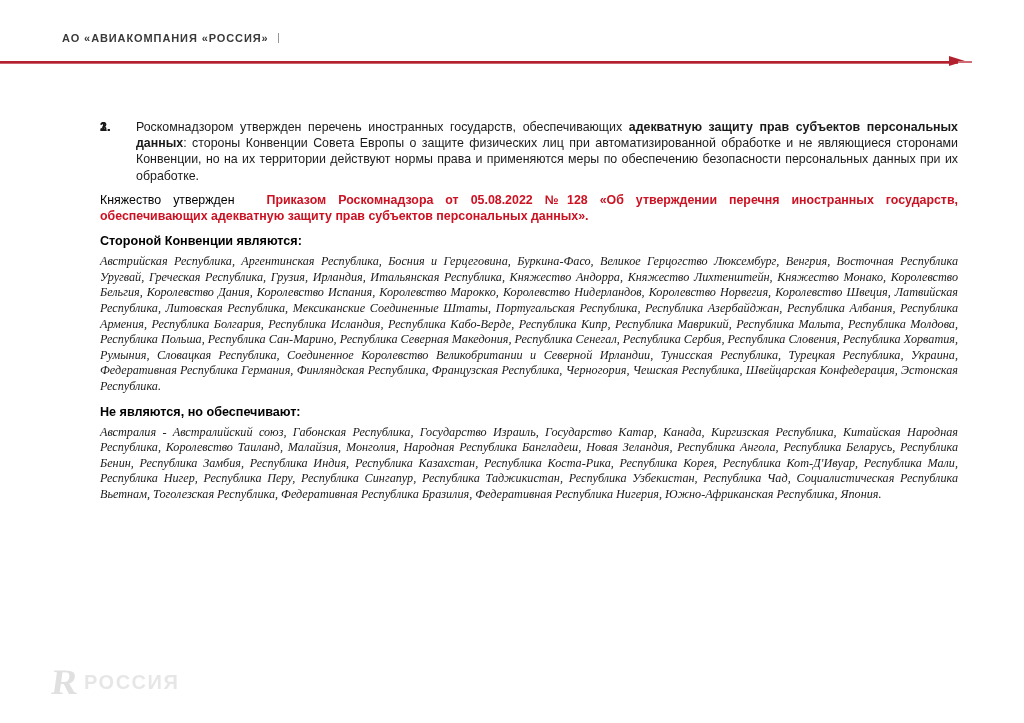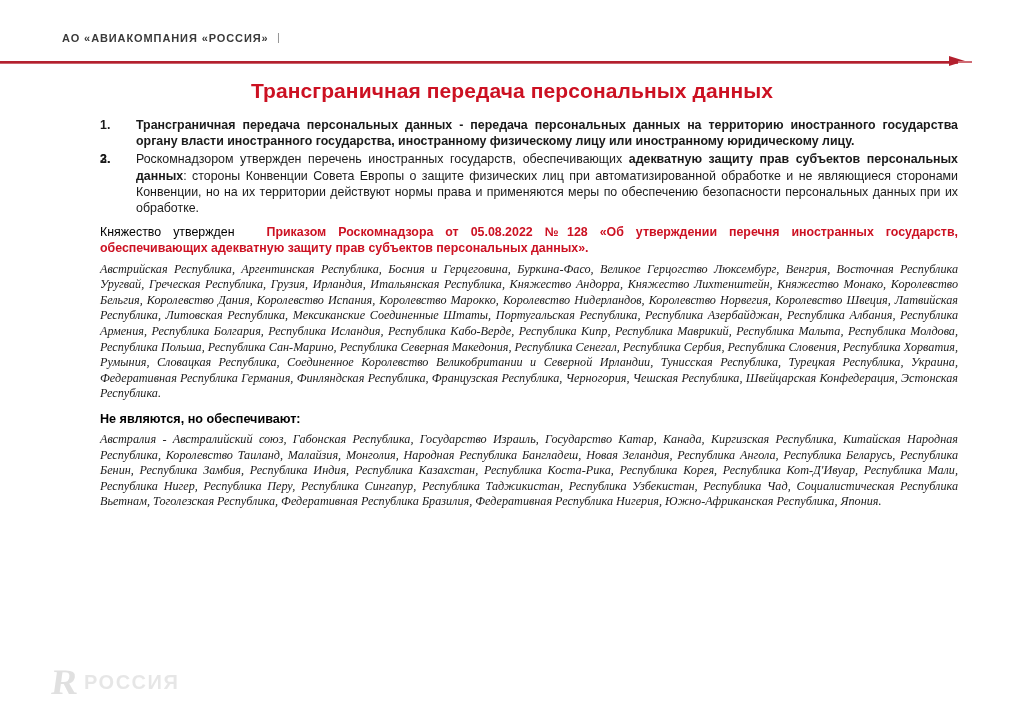--- a/index.html
+++ b/index.html
@@ -181,42 +181,41 @@
 <div class="slide">
 
   <div class="header">
     <div class="header-title">АО «АВИАКОМПАНИЯ «РОССИЯ»</div>
     <div class="header-sep">|</div>
     <div class="header-rule"></div>
     <div class="header-arrow"></div>
     <div class="header-arrow-tail"></div>
   </div>
 
-  <div class="doc-title">Трансграничная передача персональных данных</div>
 
   <div class="content">
 
     <ol class="numlist">
       <li class="bold-item">
         <span class="marker">1.</span>
-        <span>Трансграничная передача персональных данных - передача персональных данных на территорию иностранного государства органу власти иностранного государства, иностранному физическому лицу или иностранному юридическому лицу.</span>
       </li>
       <li class="plain-item">
         <span class="marker">2.</span>
       </li>
       <li class="plain-item">
         <span class="marker">3.</span>
         <span>Роскомнадзором утвержден перечень иностранных государств, обеспечивающих </span><b>адекватную защиту прав субъектов персональных данных</b><span>: стороны Конвенции Совета Европы о защите физических лиц при автоматизированной обработке и не являющиеся сторонами Конвенции, но на их территории действуют нормы права и применяются меры по обеспечению безопасности персональных данных при их обработке.</span>
       </li>
     </ol>
 
     <div class="para-red">
       <span>Княжество утвержден </span><span class="red">Приказом Роскомнадзора от 05.08.2022 №128 «Об утверждении перечня иностранных государств, обеспечивающих адекватную защиту прав субъектов персональных данных».</span>
     </div>
 
+    <div class="section-head">Стороной Конвенции являются:</div>
     <div class="country-list">Австрийская Республика, Аргентинская Республика, Босния и Герцеговина, Буркина-Фасо, Великое Герцогство Люксембург, Венгрия, Восточная Республика Уругвай, Греческая Республика, Грузия, Ирландия, Итальянская Республика, Княжество Андорра, Княжество Лихтенштейн, Княжество Монако, Королевство Бельгия, Королевство Дания, Королевство Испания, Королевство Марокко, Королевство Нидерландов, Королевство Норвегия, Королевство Швеция, Латвийская Республика, Литовская Республика, Мексиканские Соединенные Штаты, Португальская Республика, Республика Азербайджан, Республика Албания, Республика Армения, Республика Болгария, Республика Исландия, Республика Кабо-Верде, Республика Кипр, Республика Маврикий, Республика Мальта, Республика Молдова, Республика Польша, Республика Сан-Марино, Республика Северная Македония, Республика Сенегал, Республика Сербия, Республика Словения, Республика Хорватия, Румыния, Словацкая Республика, Соединенное Королевство Великобритании и Северной Ирландии, Тунисская Республика, Турецкая Республика, Украина, Федеративная Республика Германия, Финляндская Республика, Французская Республика, Черногория, Чешская Республика, Швейцарская Конфедерация, Эстонская Республика.</div>
 
     <div class="section-head">Не являются, но обеспечивают:</div>
     <div class="country-list">Австралия - Австралийский союз, Габонская Республика, Государство Израиль, Государство Катар, Канада, Киргизская Республика, Китайская Народная Республика, Королевство Таиланд, Малайзия, Монголия, Народная Республика Бангладеш, Новая Зеландия, Республика Ангола, Республика Беларусь, Республика Бенин, Республика Замбия, Республика Индия, Республика Казахстан, Республика Коста-Рика, Республика Корея, Республика Кот-Д'Ивуар, Республика Мали, Республика Нигер, Республика Перу, Республика Сингапур, Республика Таджикистан, Республика Узбекистан, Республика Чад, Социалистическая Республика Вьетнам, Тоголезская Республика, Федеративная Республика Бразилия, Федеративная Республика Нигерия, Южно-Африканская Республика, Япония.</div>
 
   </div>
 
   <div class="footer-logo">
     <span class="mark">R</span>
     <span class="wordmark">РОССИЯ</span>

